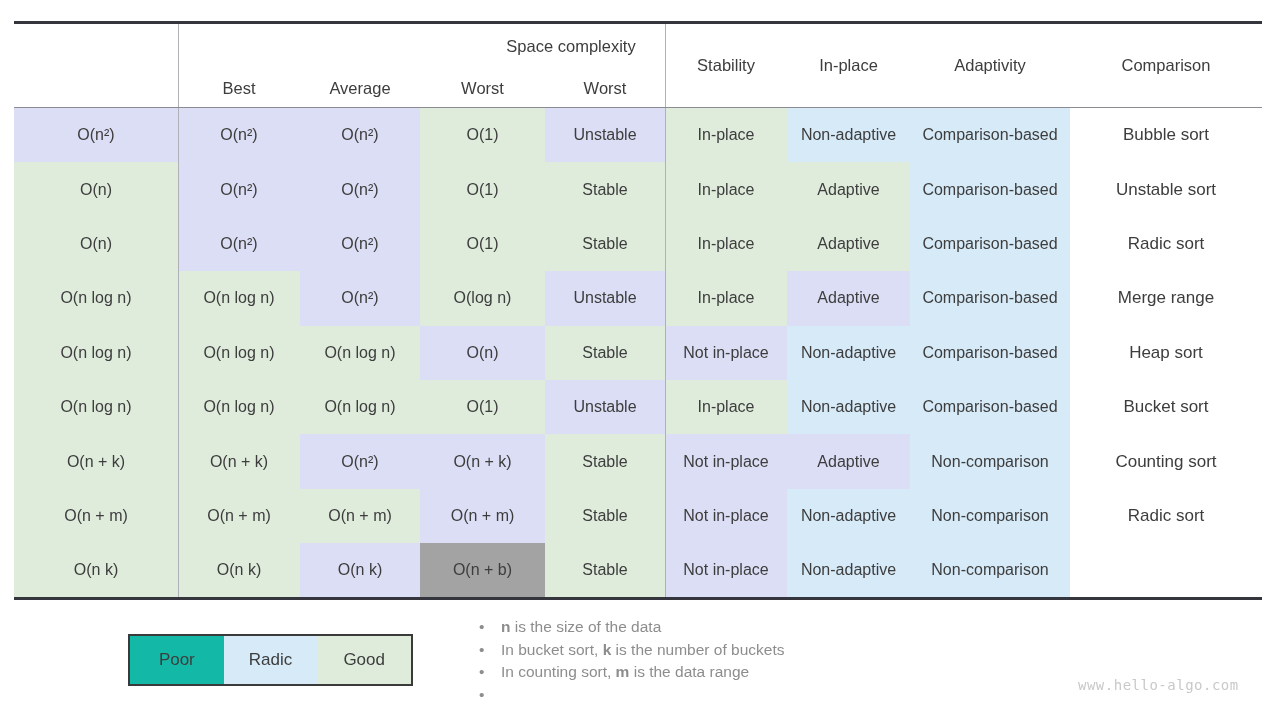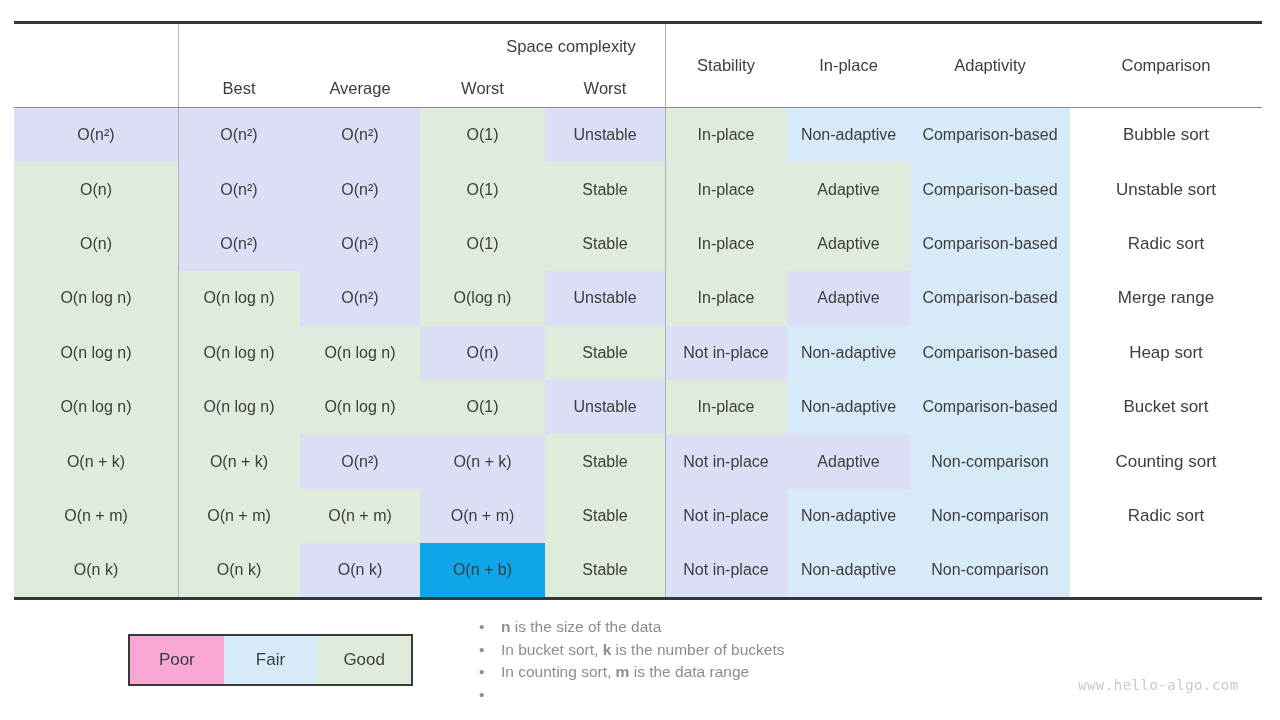--- a/index.html
+++ b/index.html
@@ -155,30 +155,30 @@
       <div class="cell" style="background: rgb(223, 236, 220);">O(n + m)</div>
       <div class="cell" style="background: rgb(220, 222, 245);">O(n + m)</div>
       <div class="cell" style="background: rgb(223, 236, 220);">Stable</div>
       <div class="cell" style="background: rgb(220, 222, 245);">Not in-place</div>
       <div class="cell" style="background: rgb(214, 234, 248);">Non-adaptive</div>
       <div class="cell" style="background: rgb(214, 234, 248);">Non-comparison</div>
       <div class="row-label">Radic sort</div>
       <div class="cell" style="background: rgb(223, 236, 220);">O(n k)</div>
       <div class="cell" style="background: rgb(223, 236, 220);">O(n k)</div>
       <div class="cell" style="background: rgb(220, 222, 245);">O(n k)</div>
-      <div class="cell" style="background: #0ea5e9; text-align: center;">O(n + b)</div>
+      <div class="cell" style="background: #a3a3a3; text-align: center;">O(n + b)</div>
       <div class="cell" style="background: rgb(223, 236, 220);">Stable</div>
       <div class="cell" style="background: rgb(220, 222, 245);">Not in-place</div>
       <div class="cell" style="background: rgb(214, 234, 248);">Non-adaptive</div>
       <div class="cell" style="background: rgb(214, 234, 248);">Non-comparison</div>
     </div>
 
   <div class="legend">
-      <div class="legend-item" style="background: #f9a8d4;">Poor</div>
-      <div class="legend-item" style="background: rgb(214, 234, 248);">Fair</div>
+      <div class="legend-item" style="background: #14b8a6;">Poor</div>
+      <div class="legend-item" style="background: rgb(214, 234, 248);">Radic</div>
       <div class="legend-item" style="background: rgb(223, 236, 220);">Good</div>
     </div>
 
   <div class="notes">
       <div class="note-line">
         <div class="bullet">•</div>
         <div class="note-text"><span class="bold">n</span><span> is the size of the data</span></div>
       </div>
       <div class="note-line">
         <div class="bullet">•</div>

